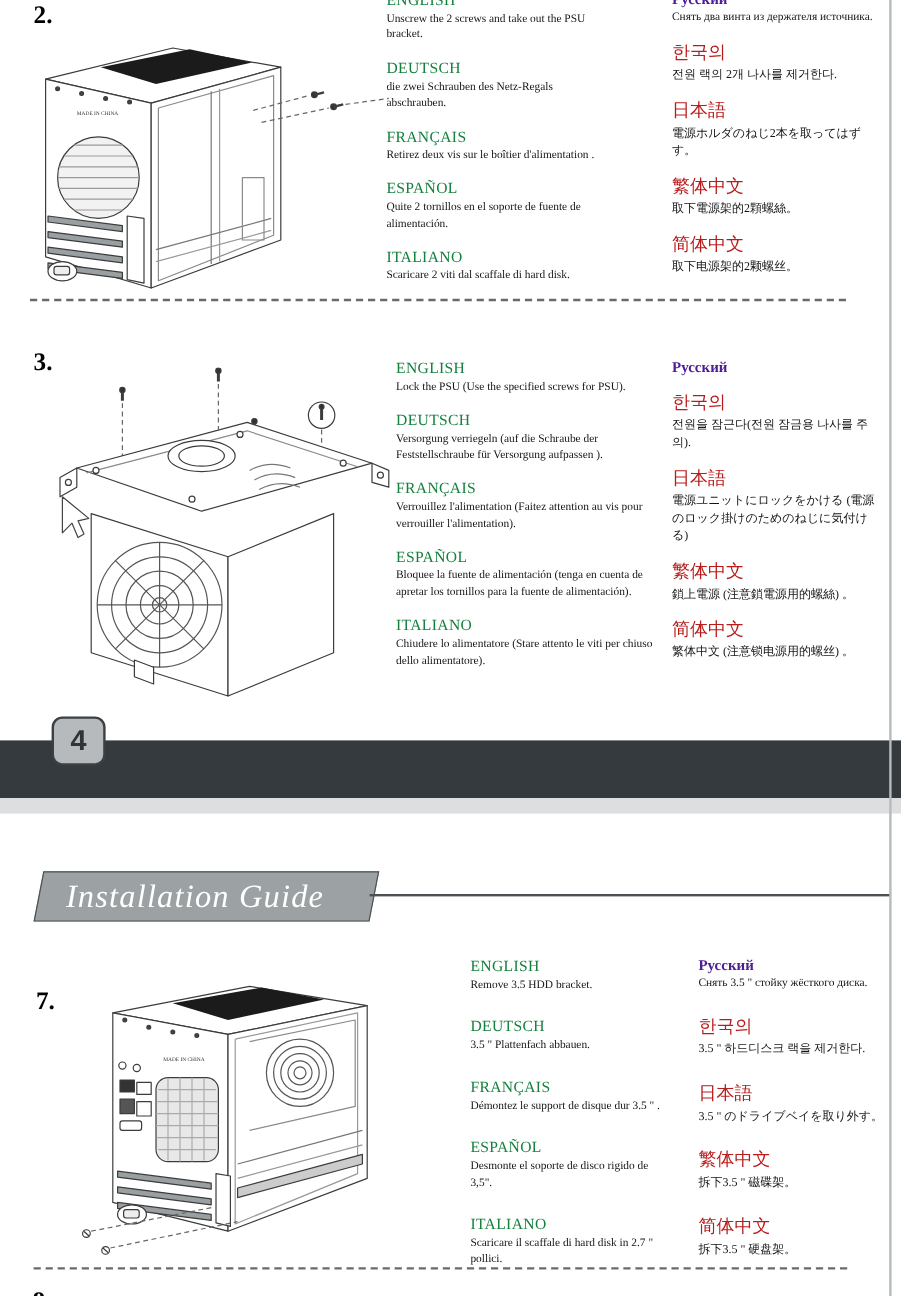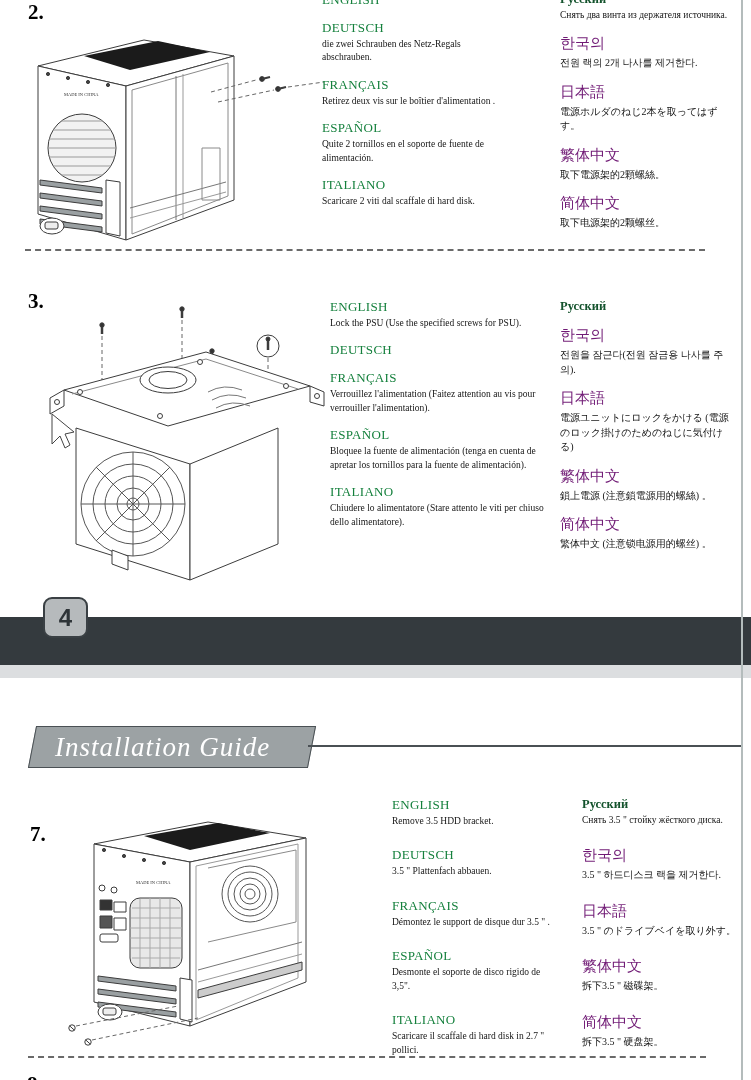--- a/index.html
+++ b/index.html
@@ -6,22 +6,22 @@
   .page{
     position:relative;width:751px;height:1080px;background:#fff;overflow:hidden;
     font-family:"Liberation Serif","DejaVu Serif",serif;color:#111;
   }
   .abs{position:absolute;}
   .step-num{font-size:21px;font-weight:bold;color:#000;}
   .col{position:absolute;}
   .sec{margin-bottom:12px;}
   .sec-7{margin-bottom:19px;}
   .h-latin{font-size:13px;letter-spacing:.3px;color:#15803d;margin-bottom:2px;}
-  .h-cyr{font-size:12.5px;font-weight:bold;color:#14532d;margin-bottom:2px;}
-  .h-cjk{font-size:15px;color:#701a75;margin-bottom:3px;}
+  .h-cyr{font-size:12.5px;font-weight:bold;color:#4c1d95;margin-bottom:2px;}
+  .h-cjk{font-size:15px;color:#b91c1c;margin-bottom:3px;}
   .body-txt{font-size:9.5px;line-height:1.42;color:#151515;}
   .body-cjk{font-size:10px;line-height:1.45;color:#151515;}
   .dashline{border-top:2px dashed #6a6a6a;height:0;}
   .darkbar{background:#343a3e;}
   .strip{background:#dcdee0;}
   .badge{
     background:#b6babc;border:2.5px solid #3a4044;border-radius:9px;
     display:flex;align-items:center;justify-content:center;
     font-family:"Liberation Sans","DejaVu Sans",sans-serif;
     font-weight:bold;font-size:24px;color:#2e3438;
@@ -91,20 +91,21 @@
           <line x1="236" y1="49" x2="244" y2="47" stroke-width="2"></line>
         <circle cx="252" cy="59" r="2.4" fill="#333"></circle>
           <line x1="252" y1="59" x2="260" y2="57" stroke-width="2"></line>
       </g>
     </g>
   </svg>
 
   <div class="col" style="left:322px;top:-8px;width:180px;">
     <div class="sec">
         <div class="h-latin">ENGLISH</div>
+        <div class="body-txt">Unscrew the 2 screws and take out the PSU bracket.</div>
       </div>
     <div class="sec">
         <div class="h-latin">DEUTSCH</div>
         <div class="body-txt">die zwei Schrauben des Netz-Regals abschrauben.</div>
       </div>
     <div class="sec">
         <div class="h-latin">FRANÇAIS</div>
         <div class="body-txt">Retirez deux vis sur le boîtier d'alimentation .</div>
       </div>
     <div class="sec">
@@ -197,20 +198,21 @@
     </g>
   </svg>
 
   <div class="col" style="left:330px;top:299px;width:232px;">
     <div class="sec">
         <div class="h-latin">ENGLISH</div>
         <div class="body-txt">Lock the PSU (Use the specified screws for PSU).</div>
       </div>
     <div class="sec">
         <div class="h-latin">DEUTSCH</div>
+        <div class="body-txt">Versorgung verriegeln (auf die Schraube der Feststellschraube für Versorgung aufpassen ).</div>
       </div>
     <div class="sec">
         <div class="h-latin">FRANÇAIS</div>
         <div class="body-txt">Verrouillez l'alimentation (Faitez attention au vis pour verrouiller l'alimentation).</div>
       </div>
     <div class="sec">
         <div class="h-latin">ESPAÑOL</div>
         <div class="body-txt">Bloquee la fuente de alimentación (tenga en cuenta de apretar los tornillos para la fuente de alimentación).</div>
       </div>
     <div class="sec">

